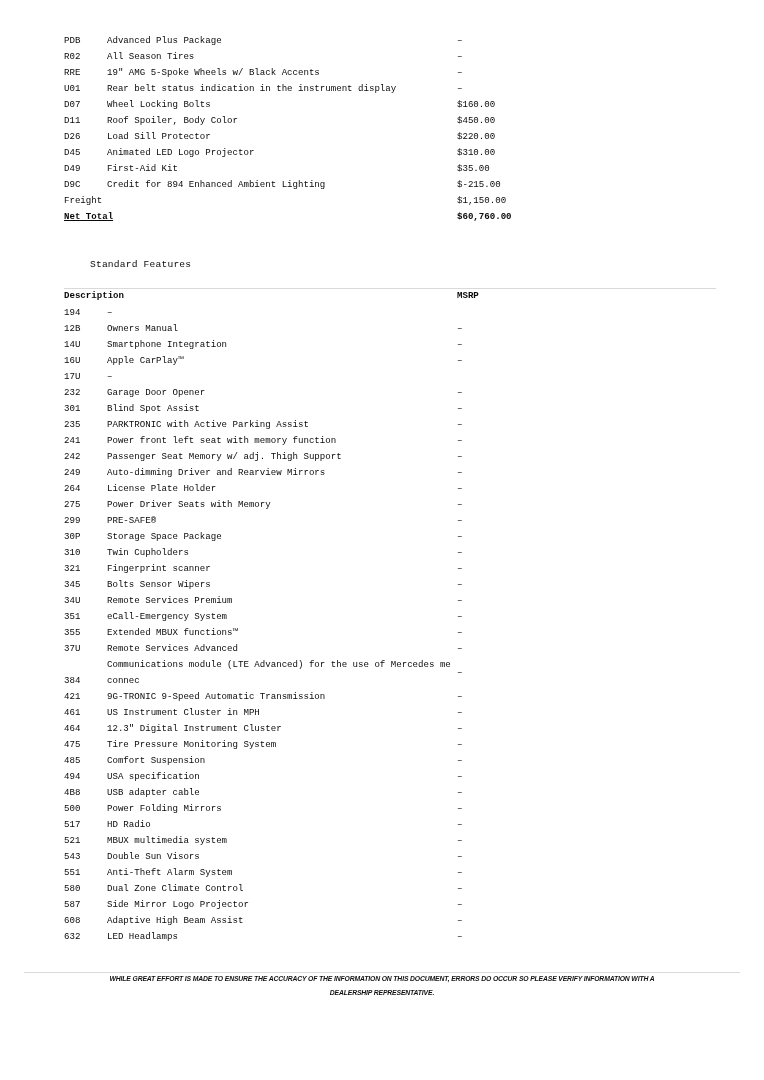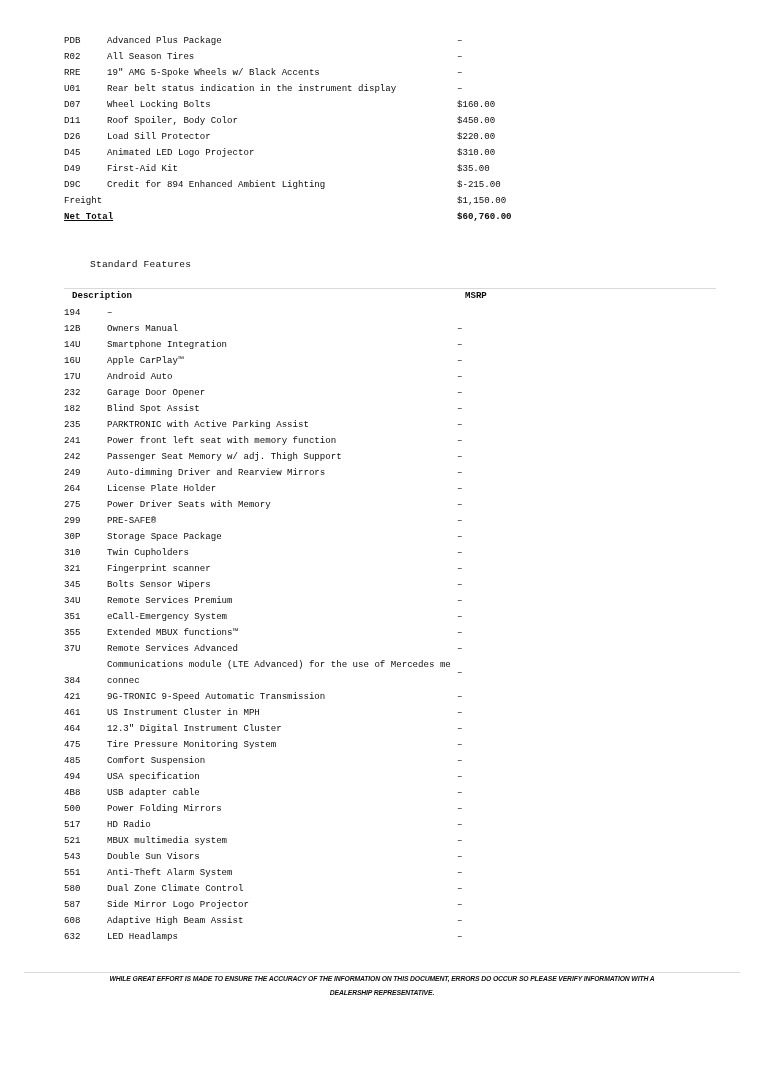--- a/index.html
+++ b/index.html
@@ -94,21 +94,20 @@
     left: 64px;
     width: 652px;
     display: flex;
     font-size: 9.1px;
     font-weight: bold;
     line-height: 14px;
     white-space: pre;
   }
   .colhead .h-desc {
     flex: 0 0 393px;
-    margin-left: 8px;
   }
   .colhead .h-price {
     flex: 0 0 auto;
   }
 
   
   .footer {
     position: absolute;
     left: 0;
     width: 764px;
@@ -154,23 +153,23 @@
   <div class="colhead" style="top:289px;">
     <span class="h-desc">Description</span>
     <span class="h-price">MSRP</span>
   </div>
 
   <div class="rows" id="standard-rows" style="top:305px;">
       <div class="row"><span class="c-code">194</span><span class="c-price">–</span></div>
       <div class="row"><span class="c-code">12B</span><span class="c-desc">Owners Manual</span><span class="c-price">–</span></div>
       <div class="row"><span class="c-code">14U</span><span class="c-desc">Smartphone Integration</span><span class="c-price">–</span></div>
       <div class="row"><span class="c-code">16U</span><span class="c-desc">Apple CarPlay™</span><span class="c-price">–</span></div>
-      <div class="row"><span class="c-code">17U</span><span class="c-desc">Android Auto</span><span class="c-price">–</span></div>
+      <div class="row"><span class="c-code">17U</span><span class="c-price">–</span></div>
       <div class="row"><span class="c-code">232</span><span class="c-desc">Garage Door Opener</span><span class="c-price">–</span></div>
-      <div class="row"><span class="c-code">182</span><span class="c-desc">Blind Spot Assist</span><span class="c-price">–</span></div>
+      <div class="row"><span class="c-code">301</span><span class="c-desc">Blind Spot Assist</span><span class="c-price">–</span></div>
       <div class="row"><span class="c-code">235</span><span class="c-desc">PARKTRONIC with Active Parking Assist</span><span class="c-price">–</span></div>
       <div class="row"><span class="c-code">241</span><span class="c-desc">Power front left seat with memory function</span><span class="c-price">–</span></div>
       <div class="row"><span class="c-code">242</span><span class="c-desc">Passenger Seat Memory w/ adj. Thigh Support</span><span class="c-price">–</span></div>
       <div class="row"><span class="c-code">249</span><span class="c-desc">Auto-dimming Driver and Rearview Mirrors</span><span class="c-price">–</span></div>
       <div class="row"><span class="c-code">264</span><span class="c-desc">License Plate Holder</span><span class="c-price">–</span></div>
       <div class="row"><span class="c-code">275</span><span class="c-desc">Power Driver Seats with Memory</span><span class="c-price">–</span></div>
       <div class="row"><span class="c-code">299</span><span class="c-desc">PRE-SAFE®</span><span class="c-price">–</span></div>
       <div class="row"><span class="c-code">30P</span><span class="c-desc">Storage Space Package</span><span class="c-price">–</span></div>
       <div class="row"><span class="c-code">310</span><span class="c-desc">Twin Cupholders</span><span class="c-price">–</span></div>
       <div class="row"><span class="c-code">321</span><span class="c-desc">Fingerprint scanner</span><span class="c-price">–</span></div>

